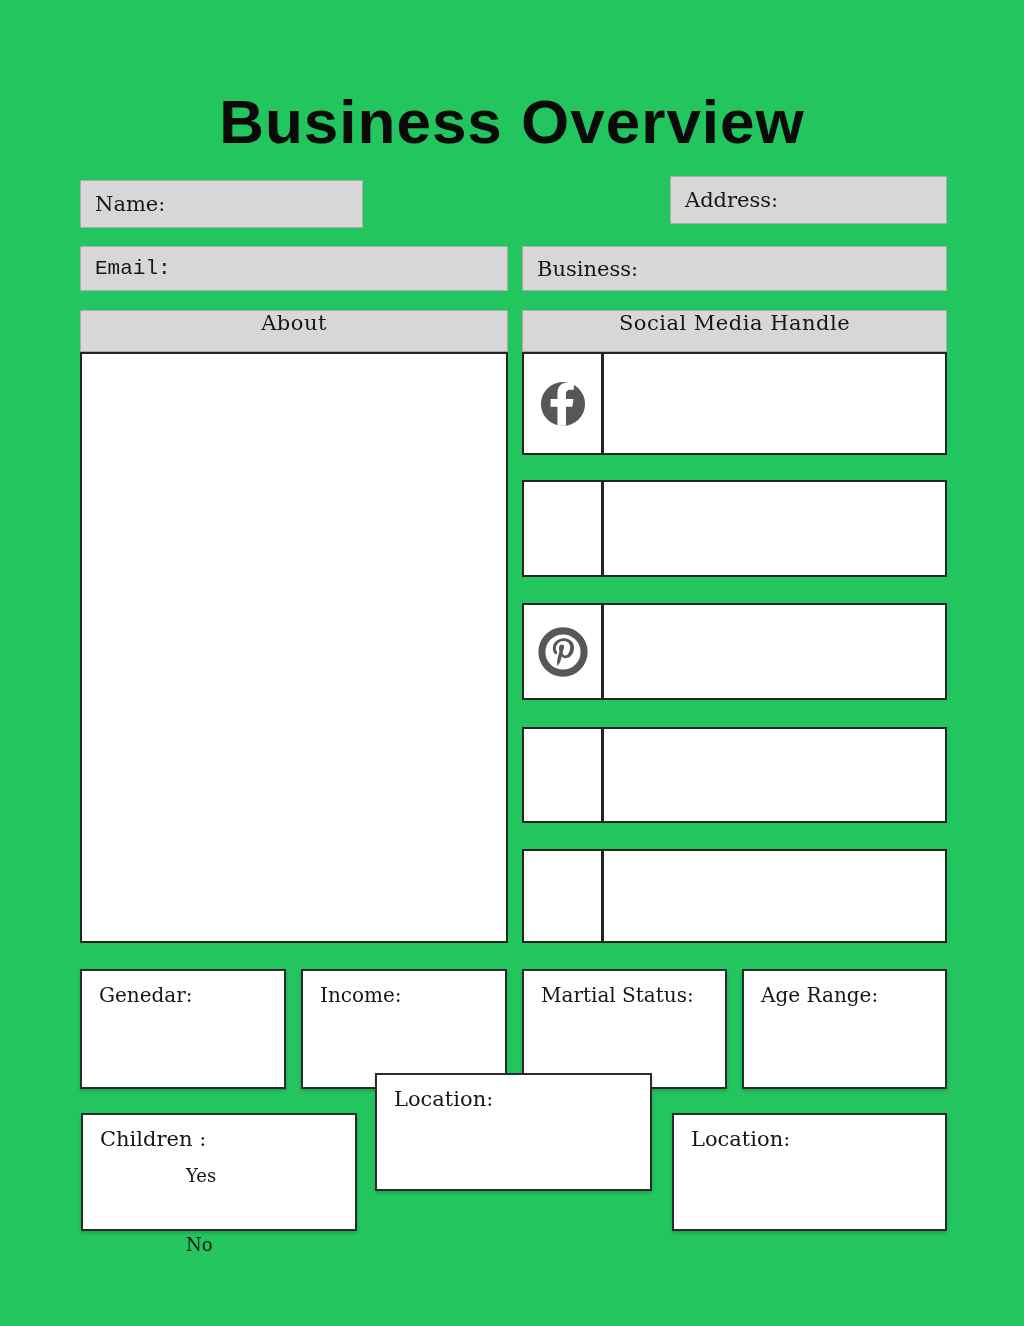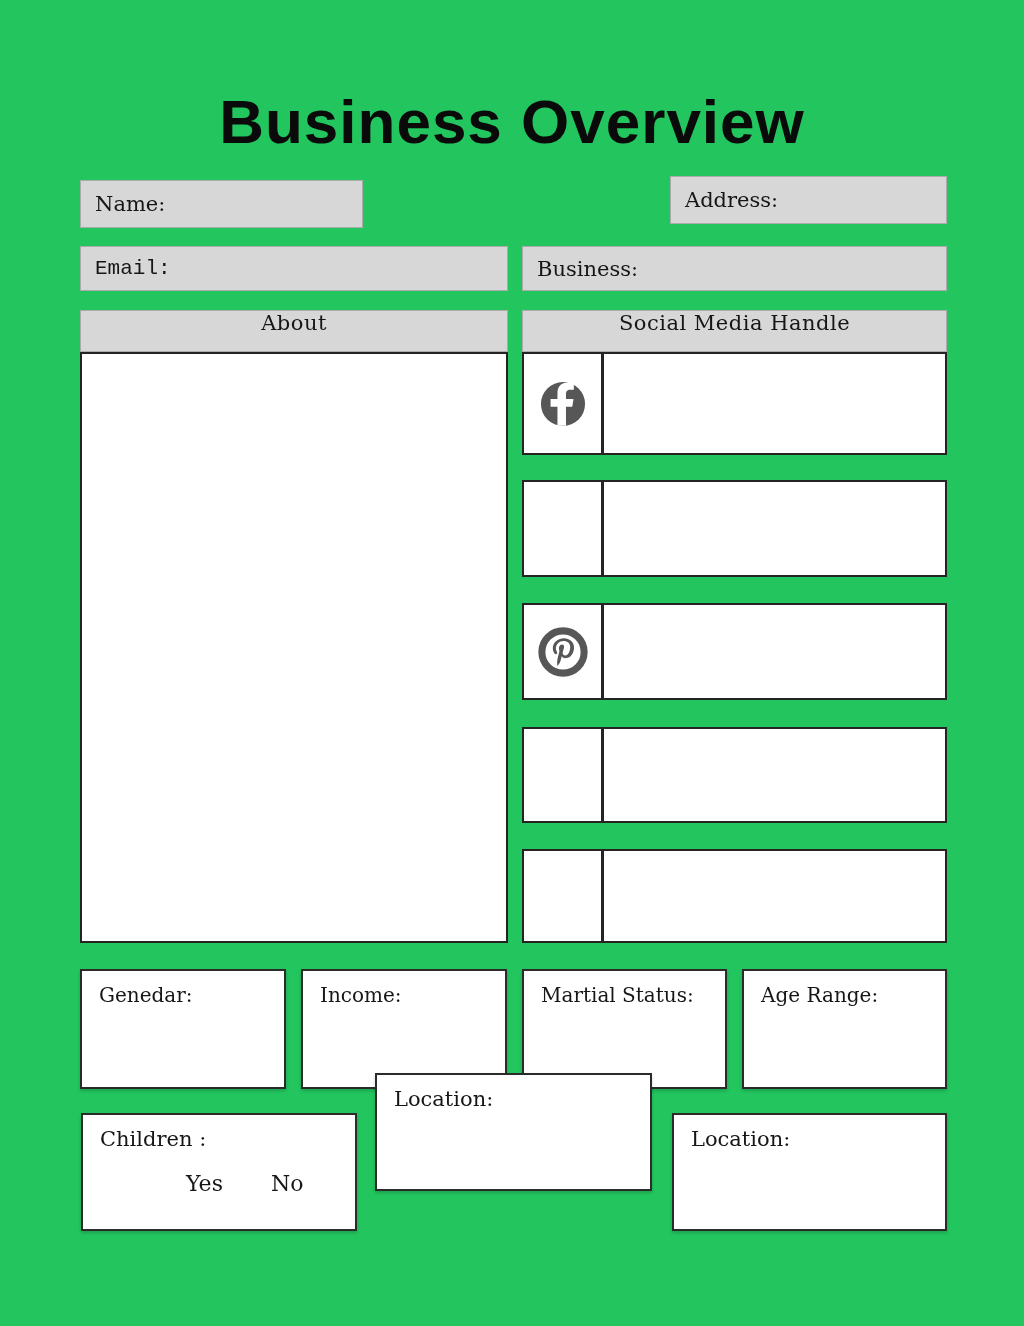--- a/index.html
+++ b/index.html
@@ -78,22 +78,23 @@
     border: 2px solid #2b2b2b;
     box-sizing: border-box;
     padding: 12px 17px;
     font-size: 20px;
     box-shadow: 0 2px 3px rgba(0,0,0,0.18);
   }
   .children-options {
     display: flex;
     gap: 48px;
     padding-left: 86px;
-    margin-top: 20px;
-    font-size: 22px;
+    margin-top: 14px;
+    font-size: 18px;
+    flex-direction: column;
   }
   .opt { cursor: pointer; }
 </style>
 </head>
 <body>
 
 <div class="page">
 
   <h1 class="title">Business Overview</h1>
 

